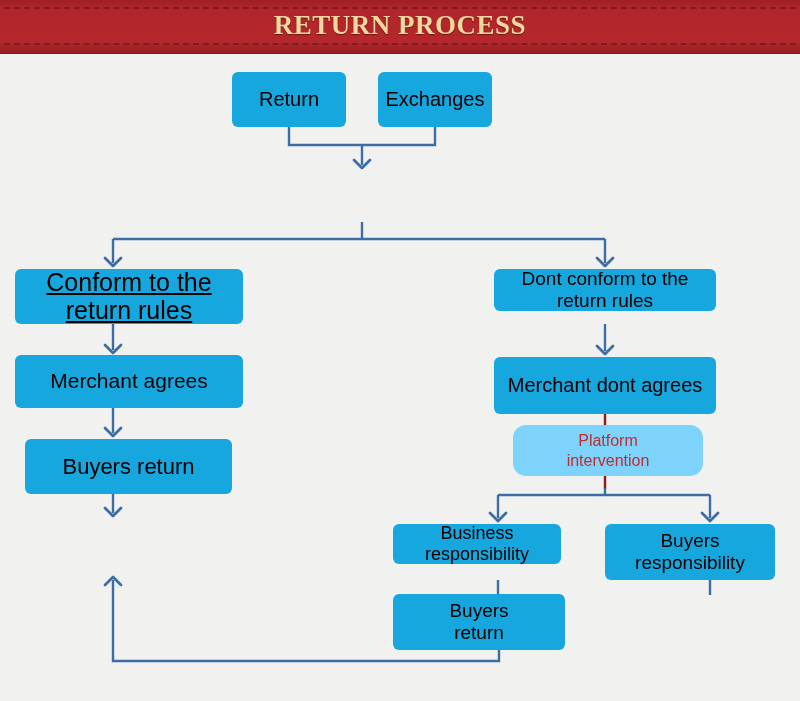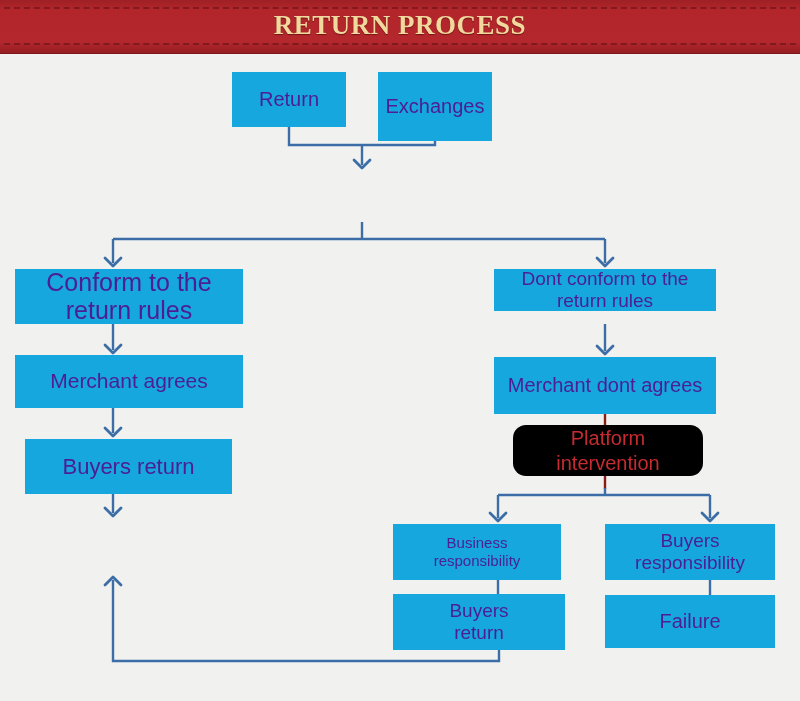--- a/index.html
+++ b/index.html
@@ -28,38 +28,38 @@
     color:#f1d99e;text-shadow:0 1px 1px rgba(60,0,0,.55);
   }
   
   .wires{position:absolute;left:0;top:0;width:800px;height:701px;pointer-events:none;}
   .wires path{fill:none;stroke:#3d6da6;stroke-width:2.4px;}
   .wires path.head{stroke-width:2.8px;stroke-linecap:round;stroke-linejoin:round;}
   .wires path.dark{stroke:#8a1c14;}
   
   .node{
     position:absolute;
-    background:#16a7de;color:#4c1d95;
+    background:#16a7de;color:#000000;
     display:flex;align-items:center;justify-content:center;
-    text-align:center;white-space:pre-line;line-height:1.18;
+    text-align:center;white-space:pre-line;line-height:1.18;border-radius:6px;
   }
   .n-return{left:232px;top:72px;width:114px;height:55px;font-size:20px;}
-  .n-exchanges{left:378px;top:72px;width:114px;height:69px;font-size:20px;}
+  .n-exchanges{left:378px;top:72px;width:114px;height:55px;font-size:20px;}
   .n-submit{left:250px;top:170px;width:223px;height:52px;font-size:23px;line-height:1.1;}
-  .n-conform{left:15px;top:269px;width:228px;height:55px;font-size:25px;line-height:1.1;}
+  .n-conform{left:15px;top:269px;width:228px;height:55px;font-size:25px;line-height:1.1;text-decoration:underline;}
   .n-dont-conform{left:494px;top:269px;width:222px;height:42px;font-size:19px;}
   .n-merchant-agrees{left:15px;top:355px;width:228px;height:53px;font-size:21px;}
   .n-merchant-dont{left:494px;top:357px;width:222px;height:57px;font-size:20px;}
   .n-buyers-return-left{left:25px;top:439px;width:207px;height:55px;font-size:22px;}
   .n-success{left:45px;top:519px;width:170px;height:55px;font-size:22px;}
   .n-platform{
-    left:513px;top:425px;width:190px;height:51px;font-size:20px;
-    background:#000000;color:#c52b30;border-radius:13px;line-height:1.25;
+    left:513px;top:425px;width:190px;height:51px;font-size:16px;
+    background:#7dd3fc;color:#c52b30;border-radius:13px;line-height:1.25;
   }
-  .n-business{left:393px;top:524px;width:168px;height:56px;font-size:15px;text-align:center;}
+  .n-business{left:393px;top:524px;width:168px;height:40px;font-size:18px;text-align:center;}
   .n-buyers-resp{left:605px;top:524px;width:170px;height:56px;font-size:19px;}
   .n-buyers-return-bottom{left:393px;top:594px;width:172px;height:56px;font-size:19px;}
   .n-failure{left:605px;top:595px;width:170px;height:53px;font-size:20px;}
 </style>
 </head>
 <body>
 
 <div class="canvas">
 
   <div class="banner">
@@ -132,15 +132,14 @@
   <div class="node n-merchant-dont">Merchant dont agrees</div>
   <div class="node n-buyers-return-left">Buyers return</div>
   <div class="node n-platform">Platform
 intervention</div>
   <div class="node n-business">Business
 responsibility</div>
   <div class="node n-buyers-resp">Buyers
 responsibility</div>
   <div class="node n-buyers-return-bottom">Buyers
 return</div>
-  <div class="node n-failure">Failure</div>
 
 </div>
 
 </body></html>

